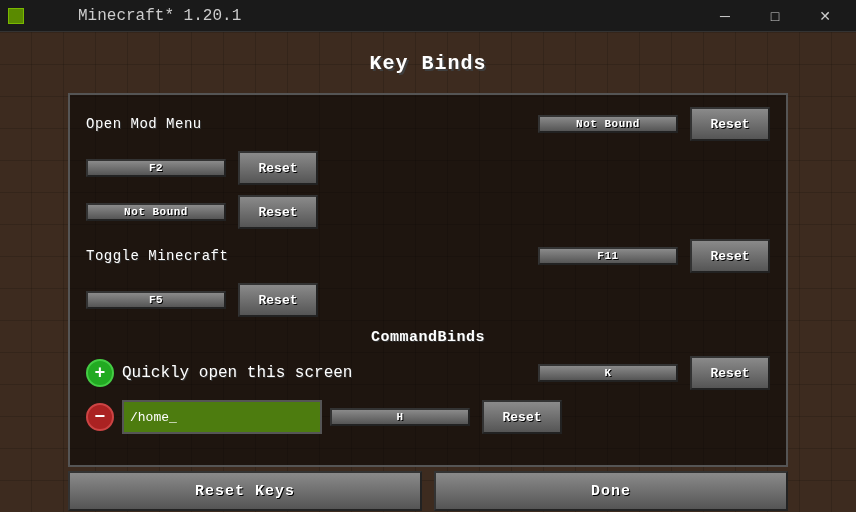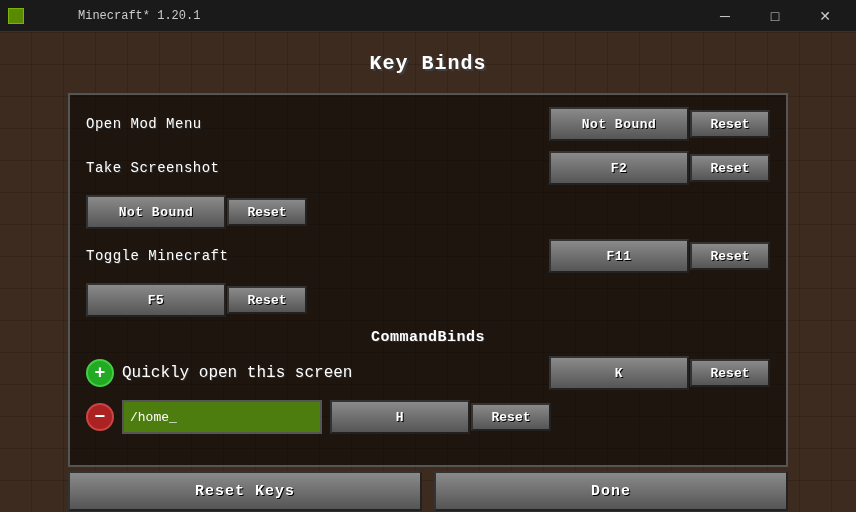--- a/index.html
+++ b/index.html
@@ -41,21 +41,21 @@
     }
     .title-bar-icon {
       width: 16px;
       height: 16px;
       margin-right: 6px;
       background: #5a8a00;
       border: 1px solid #7ab800;
       flex-shrink: 0;
     }
     .title-bar-text {
-      font-size: 12px;
+      font-size: 16px;
       color: #ccc;
       flex: 1;
       padding-left: 48px;
     }
     .title-bar-controls {
       display: flex;
       gap: 4px;
     }
     .title-bar-btn {
       width: 46px;
@@ -124,50 +124,50 @@
     .keybind-label {
       flex: 1;
       color: #ffffff;
       font-size: 14px;
       text-shadow: 1px 1px 0 #333;
       letter-spacing: 0.5px;
     }
 
     .keybind-btn {
       width: 140px;
+      height: 18px;
+      background: linear-gradient(to bottom, #8a8a8a, #555);
+      border: 2px solid #333;
+      border-bottom-color: #222;
+      border-right-color: #222;
+      color: #ffffff;
+      font-family: 'Courier New', monospace;
+      font-size: 11px;
+      font-weight: bold;
+      cursor: pointer;
+      text-align: center;
+      text-shadow: 1px 1px 0 #000;
+      letter-spacing: 0.5px;
+    }
+
+    .reset-btn {
+      width: 80px;
       height: 34px;
       background: linear-gradient(to bottom, #8a8a8a, #555);
       border: 2px solid #333;
       border-bottom-color: #222;
       border-right-color: #222;
       color: #ffffff;
       font-family: 'Courier New', monospace;
       font-size: 13px;
       font-weight: bold;
       cursor: pointer;
       text-align: center;
       text-shadow: 1px 1px 0 #000;
-      letter-spacing: 0.5px;
-    }
-
-    .reset-btn {
-      width: 80px;
-      height: 28px;
-      background: linear-gradient(to bottom, #8a8a8a, #555);
-      border: 2px solid #333;
-      border-bottom-color: #222;
-      border-right-color: #222;
-      color: #ffffff;
-      font-family: 'Courier New', monospace;
-      font-size: 13px;
-      font-weight: bold;
-      cursor: pointer;
-      text-align: center;
-      text-shadow: 1px 1px 0 #000;
-      margin-left: 1px;
+      margin-left: 12px;
     }
 
     
     .section-header {
       color: #ffffff;
       font-size: 15px;
       font-weight: bold;
       text-align: center;
       margin: 10px 0 8px;
       text-shadow: 1px 1px 0 #333;
@@ -262,21 +262,20 @@
 
   <div class="panel">
 
     <div id="keybind-rows">
         <div class="keybind-row">
           <span class="keybind-label">Open Mod Menu</span>
           <button class="keybind-btn">Not Bound</button>
           <button class="reset-btn">Reset</button>
         </div>
         <div class="keybind-row">
-          <span class="keybind-label">Take Screenshot</span>
           <button class="keybind-btn">F2</button>
           <button class="reset-btn">Reset</button>
         </div>
         <div class="keybind-row">
           <button class="keybind-btn">Not Bound</button>
           <button class="reset-btn">Reset</button>
         </div>
         <div class="keybind-row">
           <span class="keybind-label">Toggle Minecraft</span>
           <button class="keybind-btn">F11</button>

